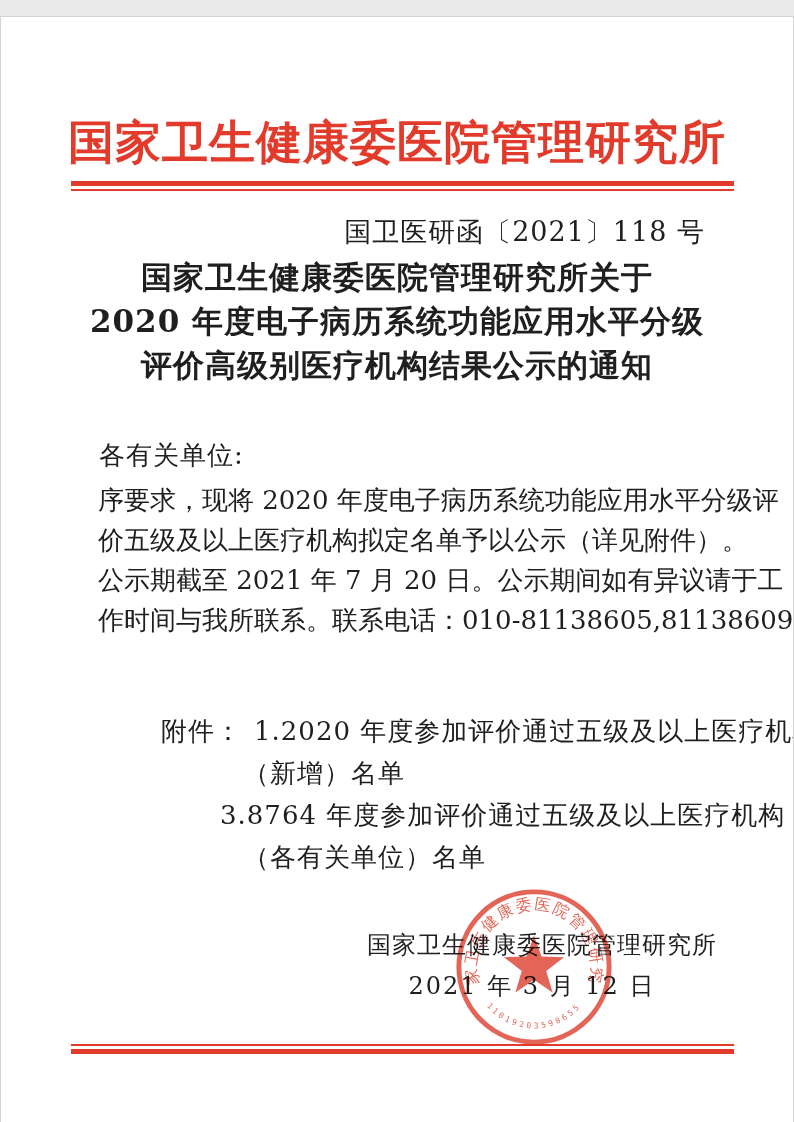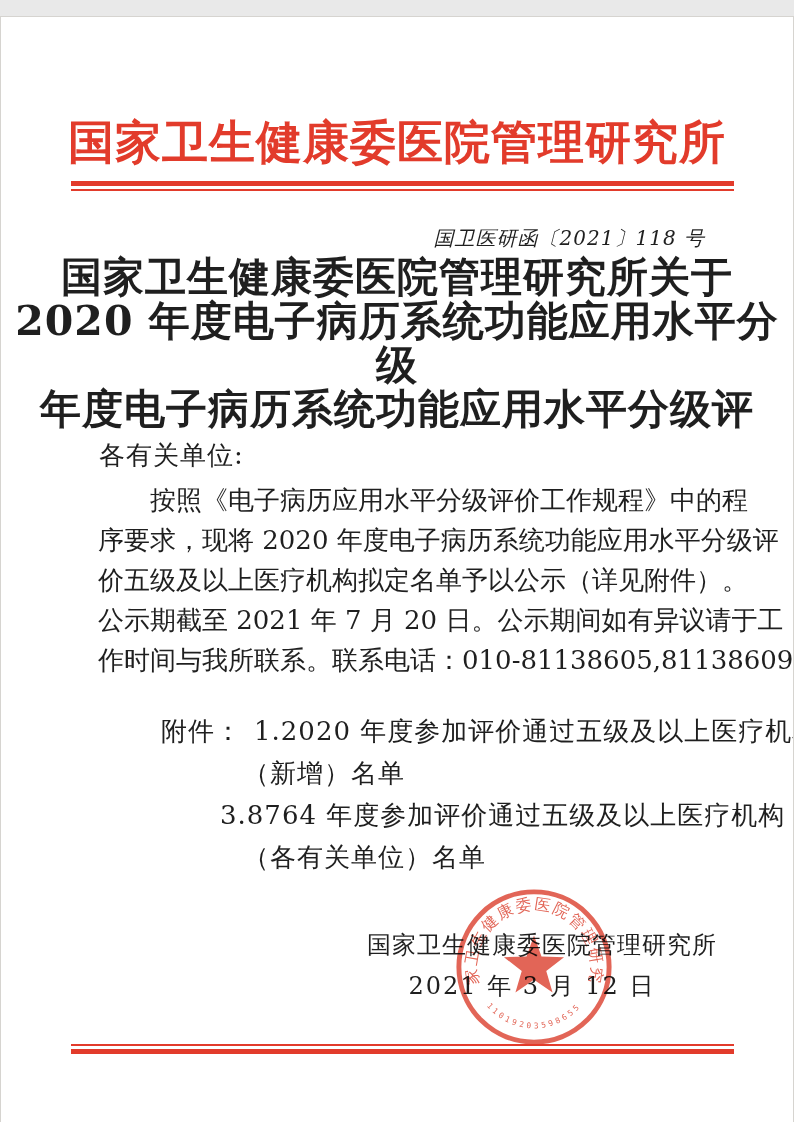--- a/index.html
+++ b/index.html
@@ -39,35 +39,34 @@
     width: 663px;
   }
   .rule .thick { height: 5px; background: #e23b2b; }
   .rule .thin  { height: 2px; background: #e23b2b; }
   .rule .gap   { height: 3px; background: transparent; }
   .rule-top { top: 164px; }
   .rule-bottom { top: 1027px; }
   
   .doc-number {
     position: absolute;
-    top: 208px;
+    top: 197px;
     right: 88px;
-    font-size: 20px;
-    letter-spacing: 1px;
-    white-space: nowrap;
-    font-style: italic;
+    font-size: 27px;
+    letter-spacing: 1px;
+    white-space: nowrap;
   }
   
   .notice-title {
     position: absolute;
     top: 238px;
     left: 0;
     width: 100%;
     text-align: center;
-    font-size: 41px;
+    font-size: 31px;
     font-weight: bold;
     line-height: 44px;
     letter-spacing: 1px;
   }
   
   .salutation {
     position: absolute;
     top: 421px;
     left: 98px;
     font-size: 26px;
@@ -146,27 +145,26 @@
     <div class="thick"></div>
     <div class="gap"></div>
     <div class="thin"></div>
   </div>
 
   <div class="doc-number">国卫医研函〔2021〕118 号</div>
 
   <div class="notice-title">
     <div>国家卫生健康委医院管理研究所关于</div>
     <div>2020 年度电子病历系统功能应用水平分级</div>
-    <div>年度电子病历系统功能应用水平分级评</div>
+    <div>评价高级别医疗机构结果公示的通知</div>
   </div>
 
   <div class="salutation">各有关单位:</div>
 
   <div class="paragraph">
-    <div class="pline indent">按照《电子病历应用水平分级评价工作规程》中的程</div>
     <div class="pline">序要求，现将 2020 年度电子病历系统功能应用水平分级评</div>
     <div class="pline">价五级及以上医疗机构拟定名单予以公示（详见附件）。</div>
     <div class="pline">公示期截至 2021 年 7 月 20 日。公示期间如有异议请于工</div>
     <div class="pline">作时间与我所联系。联系电话：010-81138605,81138609。</div>
   </div>
 
   <div class="attachments">
     <div class="att-line att-1">
       <span class="att-label">附件：</span><span>1.2020 年度参加评价通过五级及以上医疗机构</span>
     </div>

